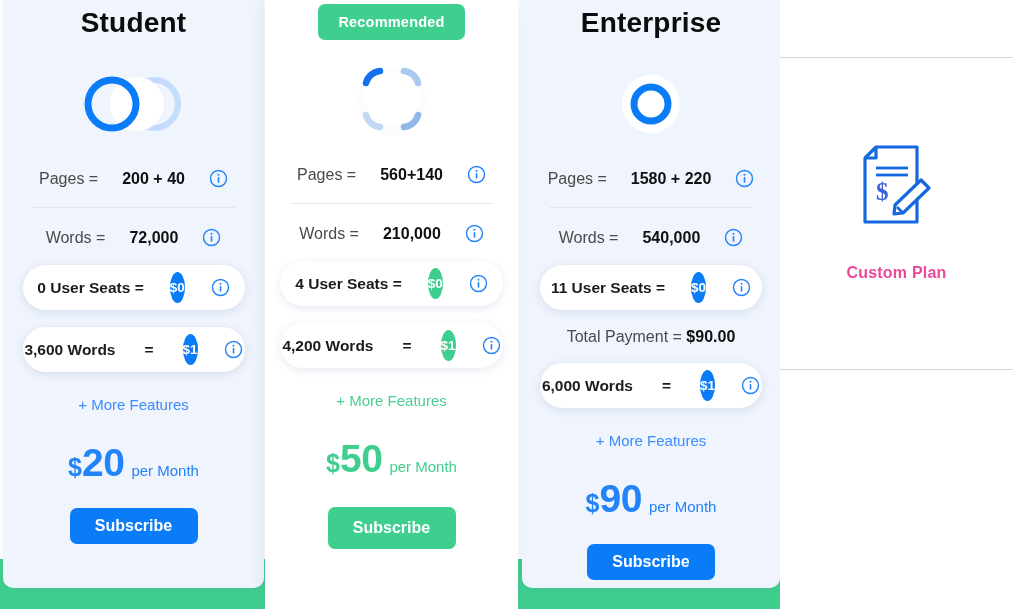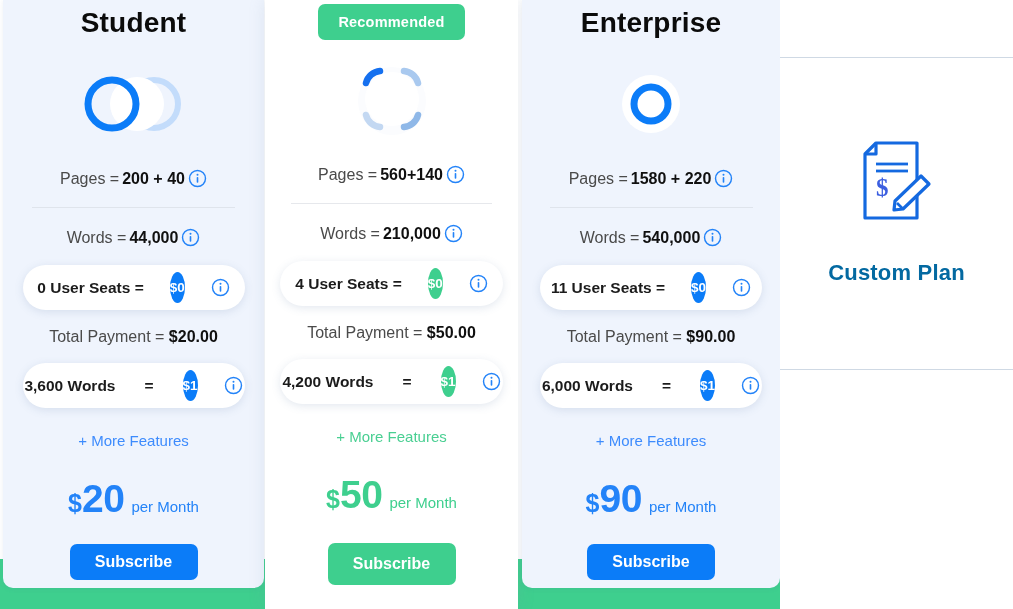--- a/index.html
+++ b/index.html
@@ -48,23 +48,23 @@
     left: 780px; top: 57px;
     width: 233px; height: 312px;
     display: flex;
     flex-direction: column;
     align-items: center;
     justify-content: center;
     z-index: 5;
   }
   .custom-icon { width: 76px; height: 82px; margin-bottom: 38px; }
   .custom-title {
-    font-size: 22px;
-    font-weight: bold;
-    color: #0369a1;
+    font-size: 16px;
+    font-weight: bold;
+    color: #ec4899;
     letter-spacing: 0.2px;
   }
 
   
   .card {
     position: absolute;
     top: 0;
     z-index: 2;
     display: flex;
     flex-direction: column;
@@ -123,21 +123,21 @@
     justify-content: center;
   }
   .plan-icon-wrap.pro { margin-top: 20px; }
 
   .metric-row {
     font-size: 16px;
     color: #4a4a4a;
     display: flex;
     align-items: center;
     justify-content: center;
-    gap: 3px;
+    gap: 24px;
     white-space: nowrap;
   }
   .metric-row .val { font-weight: bold; color: #101010; }
 
   .pages-row { margin-top: 26px; }
   .pages-row.pro { margin-top: 27px; }
 
   .hr-light {
     width: 203px;
     height: 1px;
@@ -263,21 +263,21 @@
             <circle cx="10" cy="6.1" r="1.05" fill="#2383f8"></circle>
             <rect x="9.15" y="8.3" width="1.7" height="6.2" rx="0.8" fill="#2383f8"></rect>
           </svg>
       </span>
     </div>
 
     <div class="hr-light"></div>
 
     <div class="metric-row words-row">
       <span>Words =</span>
-      <span class="val">44,000</span>
+      <span class="val">72,000</span>
       <span class="info-icon">
         <svg width="19" height="19" viewBox="0 0 20 20">
             <circle cx="10" cy="10" r="8.4" fill="none" stroke="#2383f8" stroke-width="1.5"></circle>
             <circle cx="10" cy="6.1" r="1.05" fill="#2383f8"></circle>
             <rect x="9.15" y="8.3" width="1.7" height="6.2" rx="0.8" fill="#2383f8"></rect>
           </svg>
       </span>
     </div>
 
     <div class="pill seats-pill-student">
@@ -285,24 +285,20 @@
       <span class="chip blue">$0</span>
       <span class="info-icon">
         <svg width="19" height="19" viewBox="0 0 20 20">
             <circle cx="10" cy="10" r="8.4" fill="none" stroke="#2383f8" stroke-width="1.5"></circle>
             <circle cx="10" cy="6.1" r="1.05" fill="#2383f8"></circle>
             <rect x="9.15" y="8.3" width="1.7" height="6.2" rx="0.8" fill="#2383f8"></rect>
           </svg>
       </span>
     </div>
 
-    <div class="total-row">
-      <span>Total Payment =</span>
-      <span class="val">$20.00</span>
-    </div>
 
     <div class="pill words-pill">
       <span class="pill-label">3,600 Words</span>
       <span class="eq">=</span>
       <span class="chip blue">$1</span>
       <span class="info-icon">
         <svg width="19" height="19" viewBox="0 0 20 20">
             <circle cx="10" cy="10" r="8.4" fill="none" stroke="#2383f8" stroke-width="1.5"></circle>
             <circle cx="10" cy="6.1" r="1.05" fill="#2383f8"></circle>
             <rect x="9.15" y="8.3" width="1.7" height="6.2" rx="0.8" fill="#2383f8"></rect>
@@ -367,24 +363,20 @@
       <span class="chip green">$0</span>
       <span class="info-icon">
         <svg width="19" height="19" viewBox="0 0 20 20">
             <circle cx="10" cy="10" r="8.4" fill="none" stroke="#2383f8" stroke-width="1.5"></circle>
             <circle cx="10" cy="6.1" r="1.05" fill="#2383f8"></circle>
             <rect x="9.15" y="8.3" width="1.7" height="6.2" rx="0.8" fill="#2383f8"></rect>
           </svg>
       </span>
     </div>
 
-    <div class="total-row">
-      <span>Total Payment =</span>
-      <span class="val">$50.00</span>
-    </div>
 
     <div class="pill words-pill pro">
       <span class="pill-label">4,200 Words</span>
       <span class="eq">=</span>
       <span class="chip green">$1</span>
       <span class="info-icon">
         <svg width="19" height="19" viewBox="0 0 20 20">
             <circle cx="10" cy="10" r="8.4" fill="none" stroke="#2383f8" stroke-width="1.5"></circle>
             <circle cx="10" cy="6.1" r="1.05" fill="#2383f8"></circle>
             <rect x="9.15" y="8.3" width="1.7" height="6.2" rx="0.8" fill="#2383f8"></rect>

